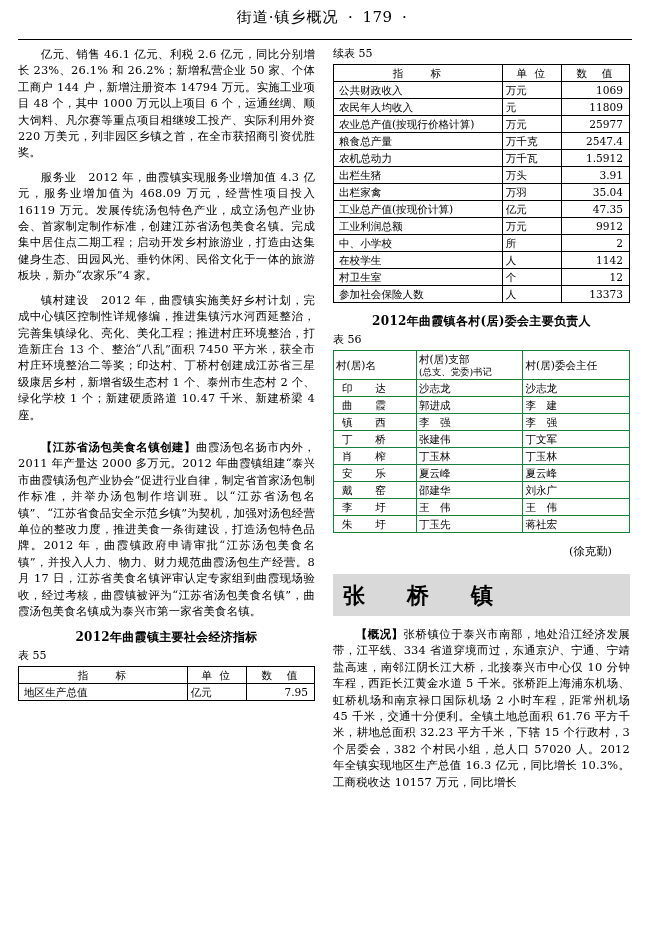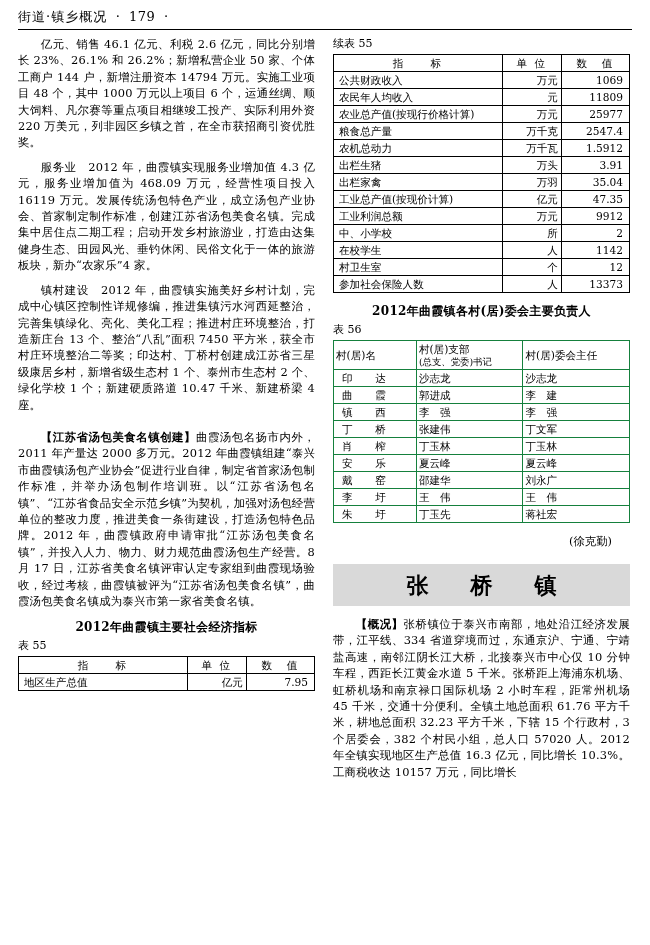--- a/index.html
+++ b/index.html
@@ -17,25 +17,25 @@
   }
   .page {
     width: 650px;
     height: 945px;
     position: relative;
     box-sizing: border-box;
     padding: 8px 18px 10px 18px;
   }
   
   .page-header {
-    text-align: left;
-    font-size: 13px;
+    text-align: center;
+    font-size: 15px;
     letter-spacing: 0.5px;
     padding-right: 2px;
-    padding-bottom: 2px;
+    padding-bottom: 11px;
     font-family: "DejaVu Serif", "Liberation Serif", serif;
   }
   .page-header .hdr-title { letter-spacing: 1px; }
   .page-header .hdr-dot { margin: 0 4px; }
   .hdr-rule {
     border-bottom: 1px solid #000;
     margin: 1px 0 6px 0;
   }
   
   .cols {
@@ -86,21 +86,21 @@
     padding: 1px 3px;
     line-height: 14px;
     height: 14px;
   }
   table.data th {
     text-align: center;
     font-weight: normal;
     letter-spacing: 2px;
   }
   table.data td.c1 { text-align: left; padding-left: 5px; }
-  table.data td.c2 { text-align: right; }
+  table.data td.c2 { text-align: left; }
   table.data td.c3 { text-align: right; padding-right: 6px; }
   .col-narrow1 { width: 57%; }
   .col-narrow2 { width: 20%; }
   .col-narrow3 { width: 23%; }
   
   table.leaders {
     width: 100%;
     border-collapse: collapse;
     font-size: 10.6px;
     font-family: "DejaVu Serif", "Liberation Serif", serif;
@@ -121,21 +121,20 @@
     text-align: right;
     font-size: 11.4px;
     font-family: "DejaVu Serif", "Liberation Serif", serif;
     margin-top: 10px;
     padding-right: 18px;
   }
   
   .banner {
     margin-top: 14px;
     background: #d9d9d9;
-    text-align: center;
     font-size: 22px;
     font-weight: bold;
     letter-spacing: 10px;
     padding: 13px 0 13px 10px;
     font-family: "DejaVu Serif", "Liberation Serif", serif;
   }
   .after-banner { height: 10px; }
 </style>
 </head>
 <body>

